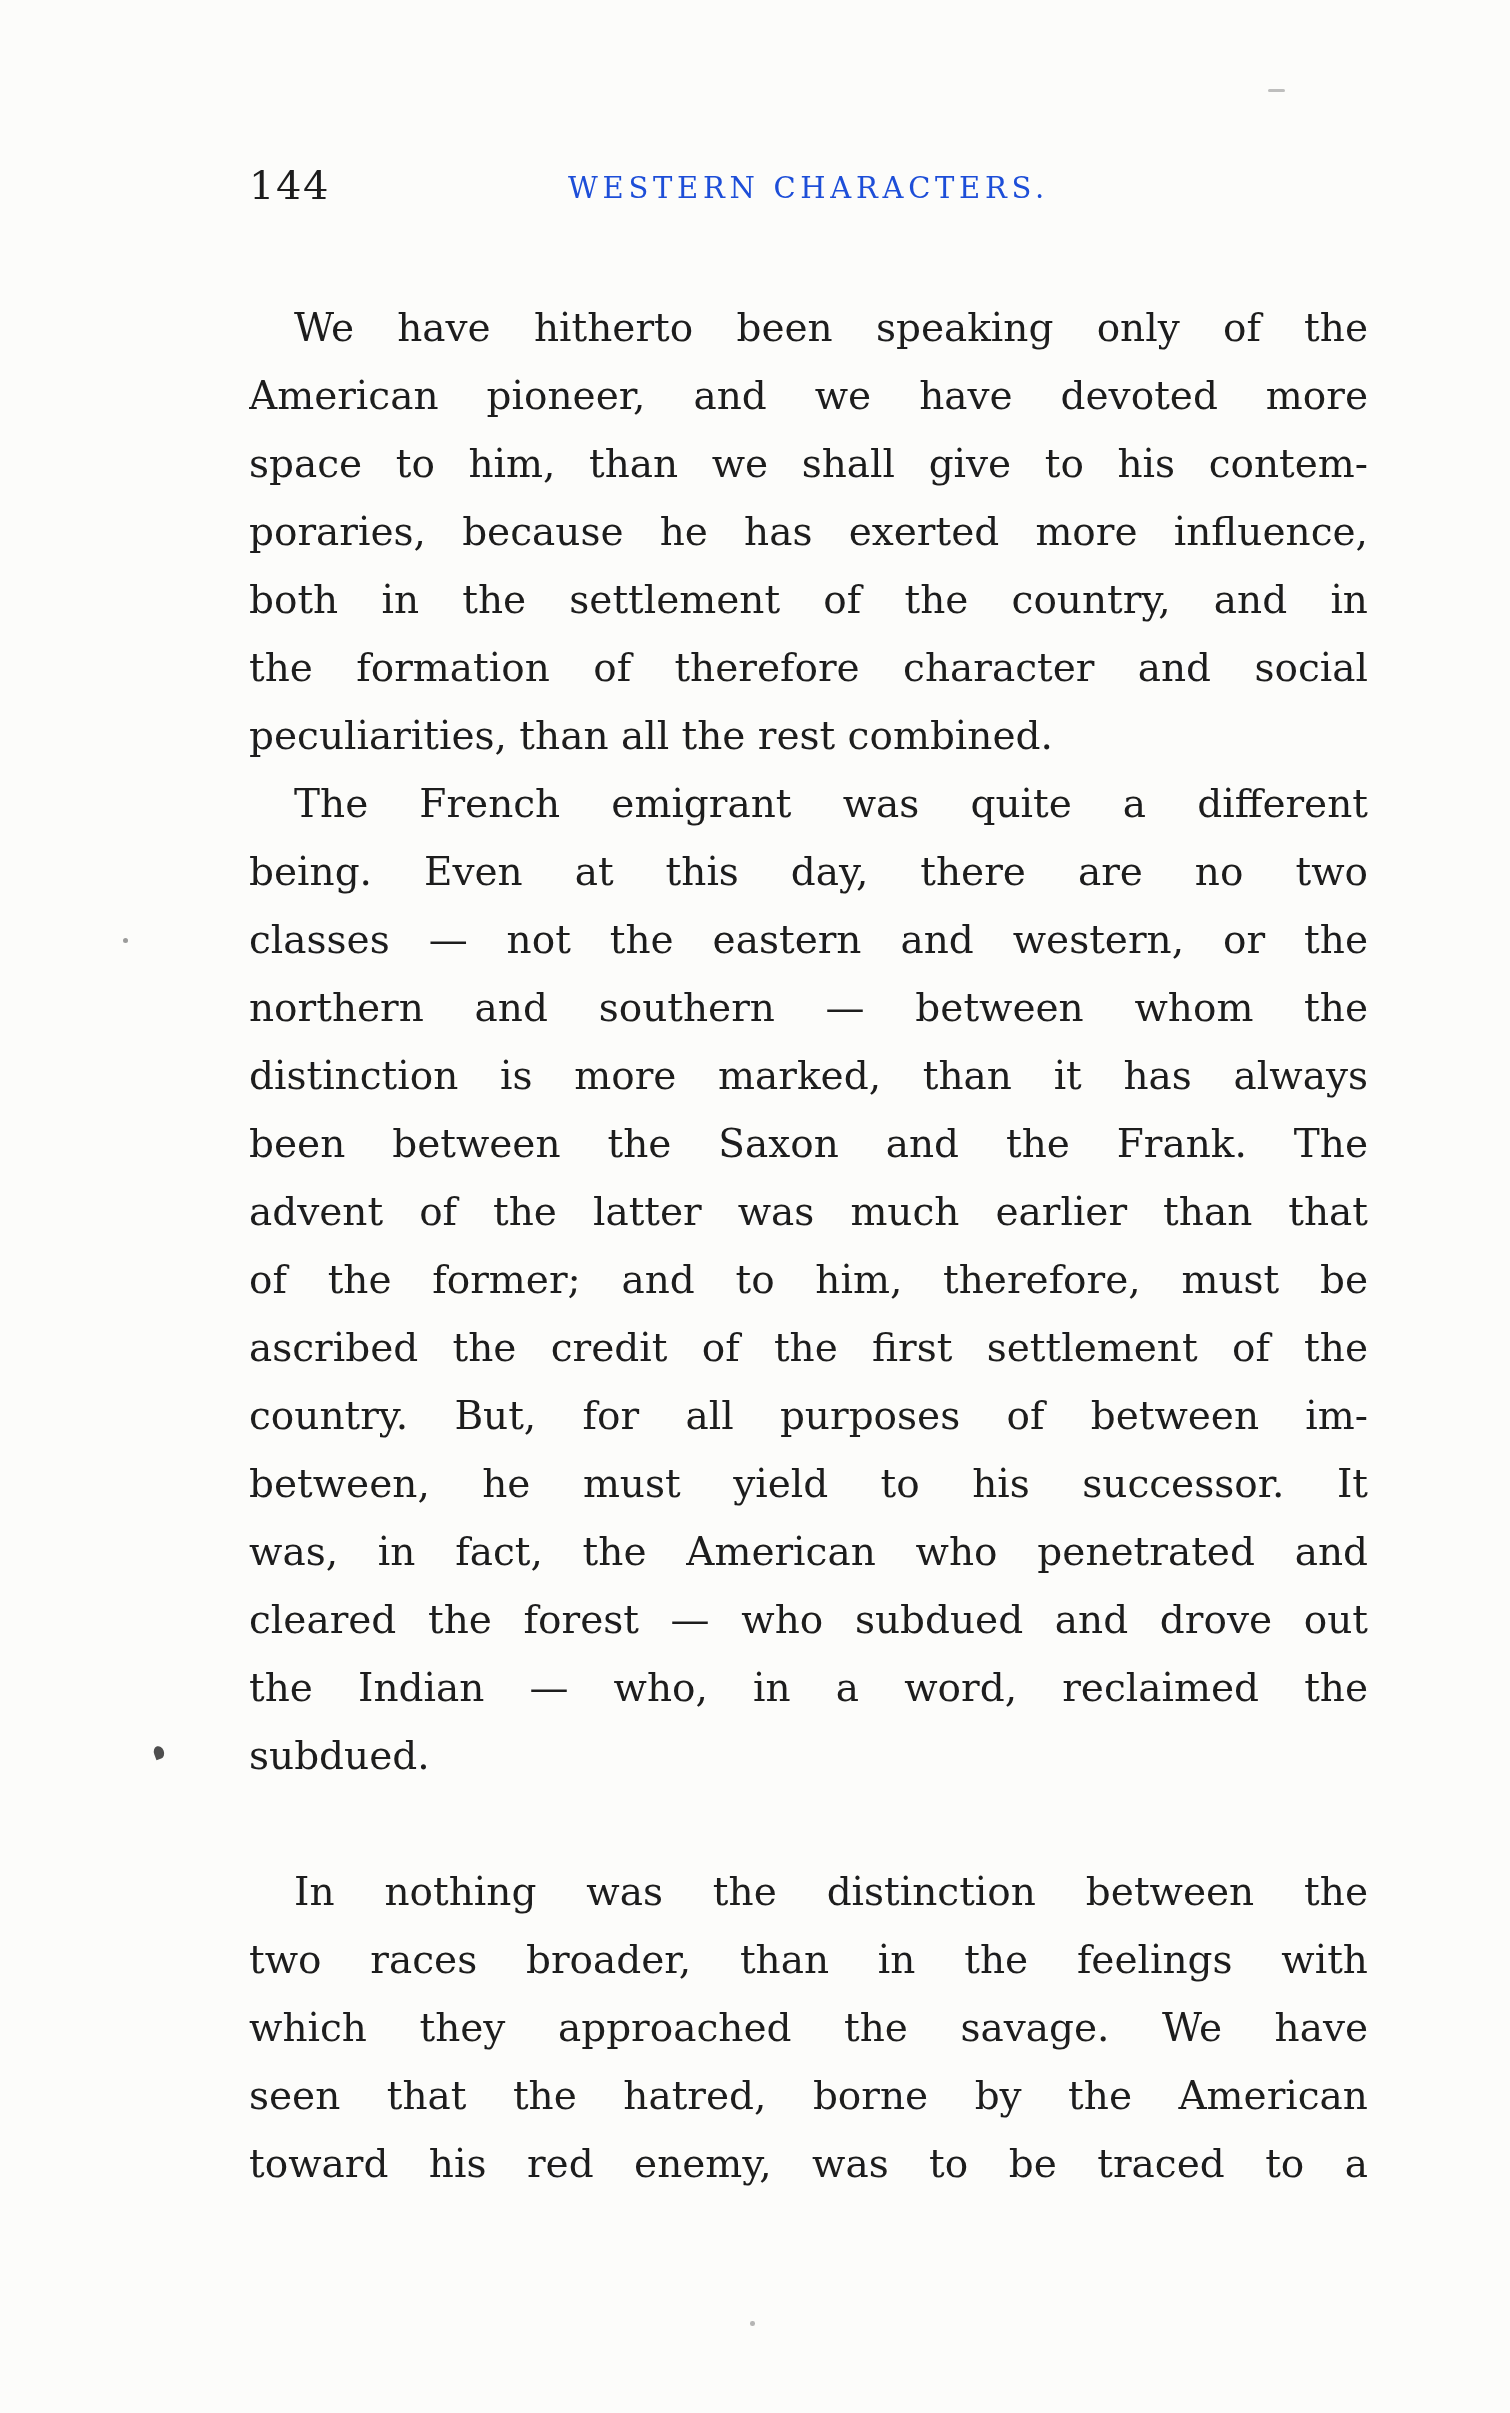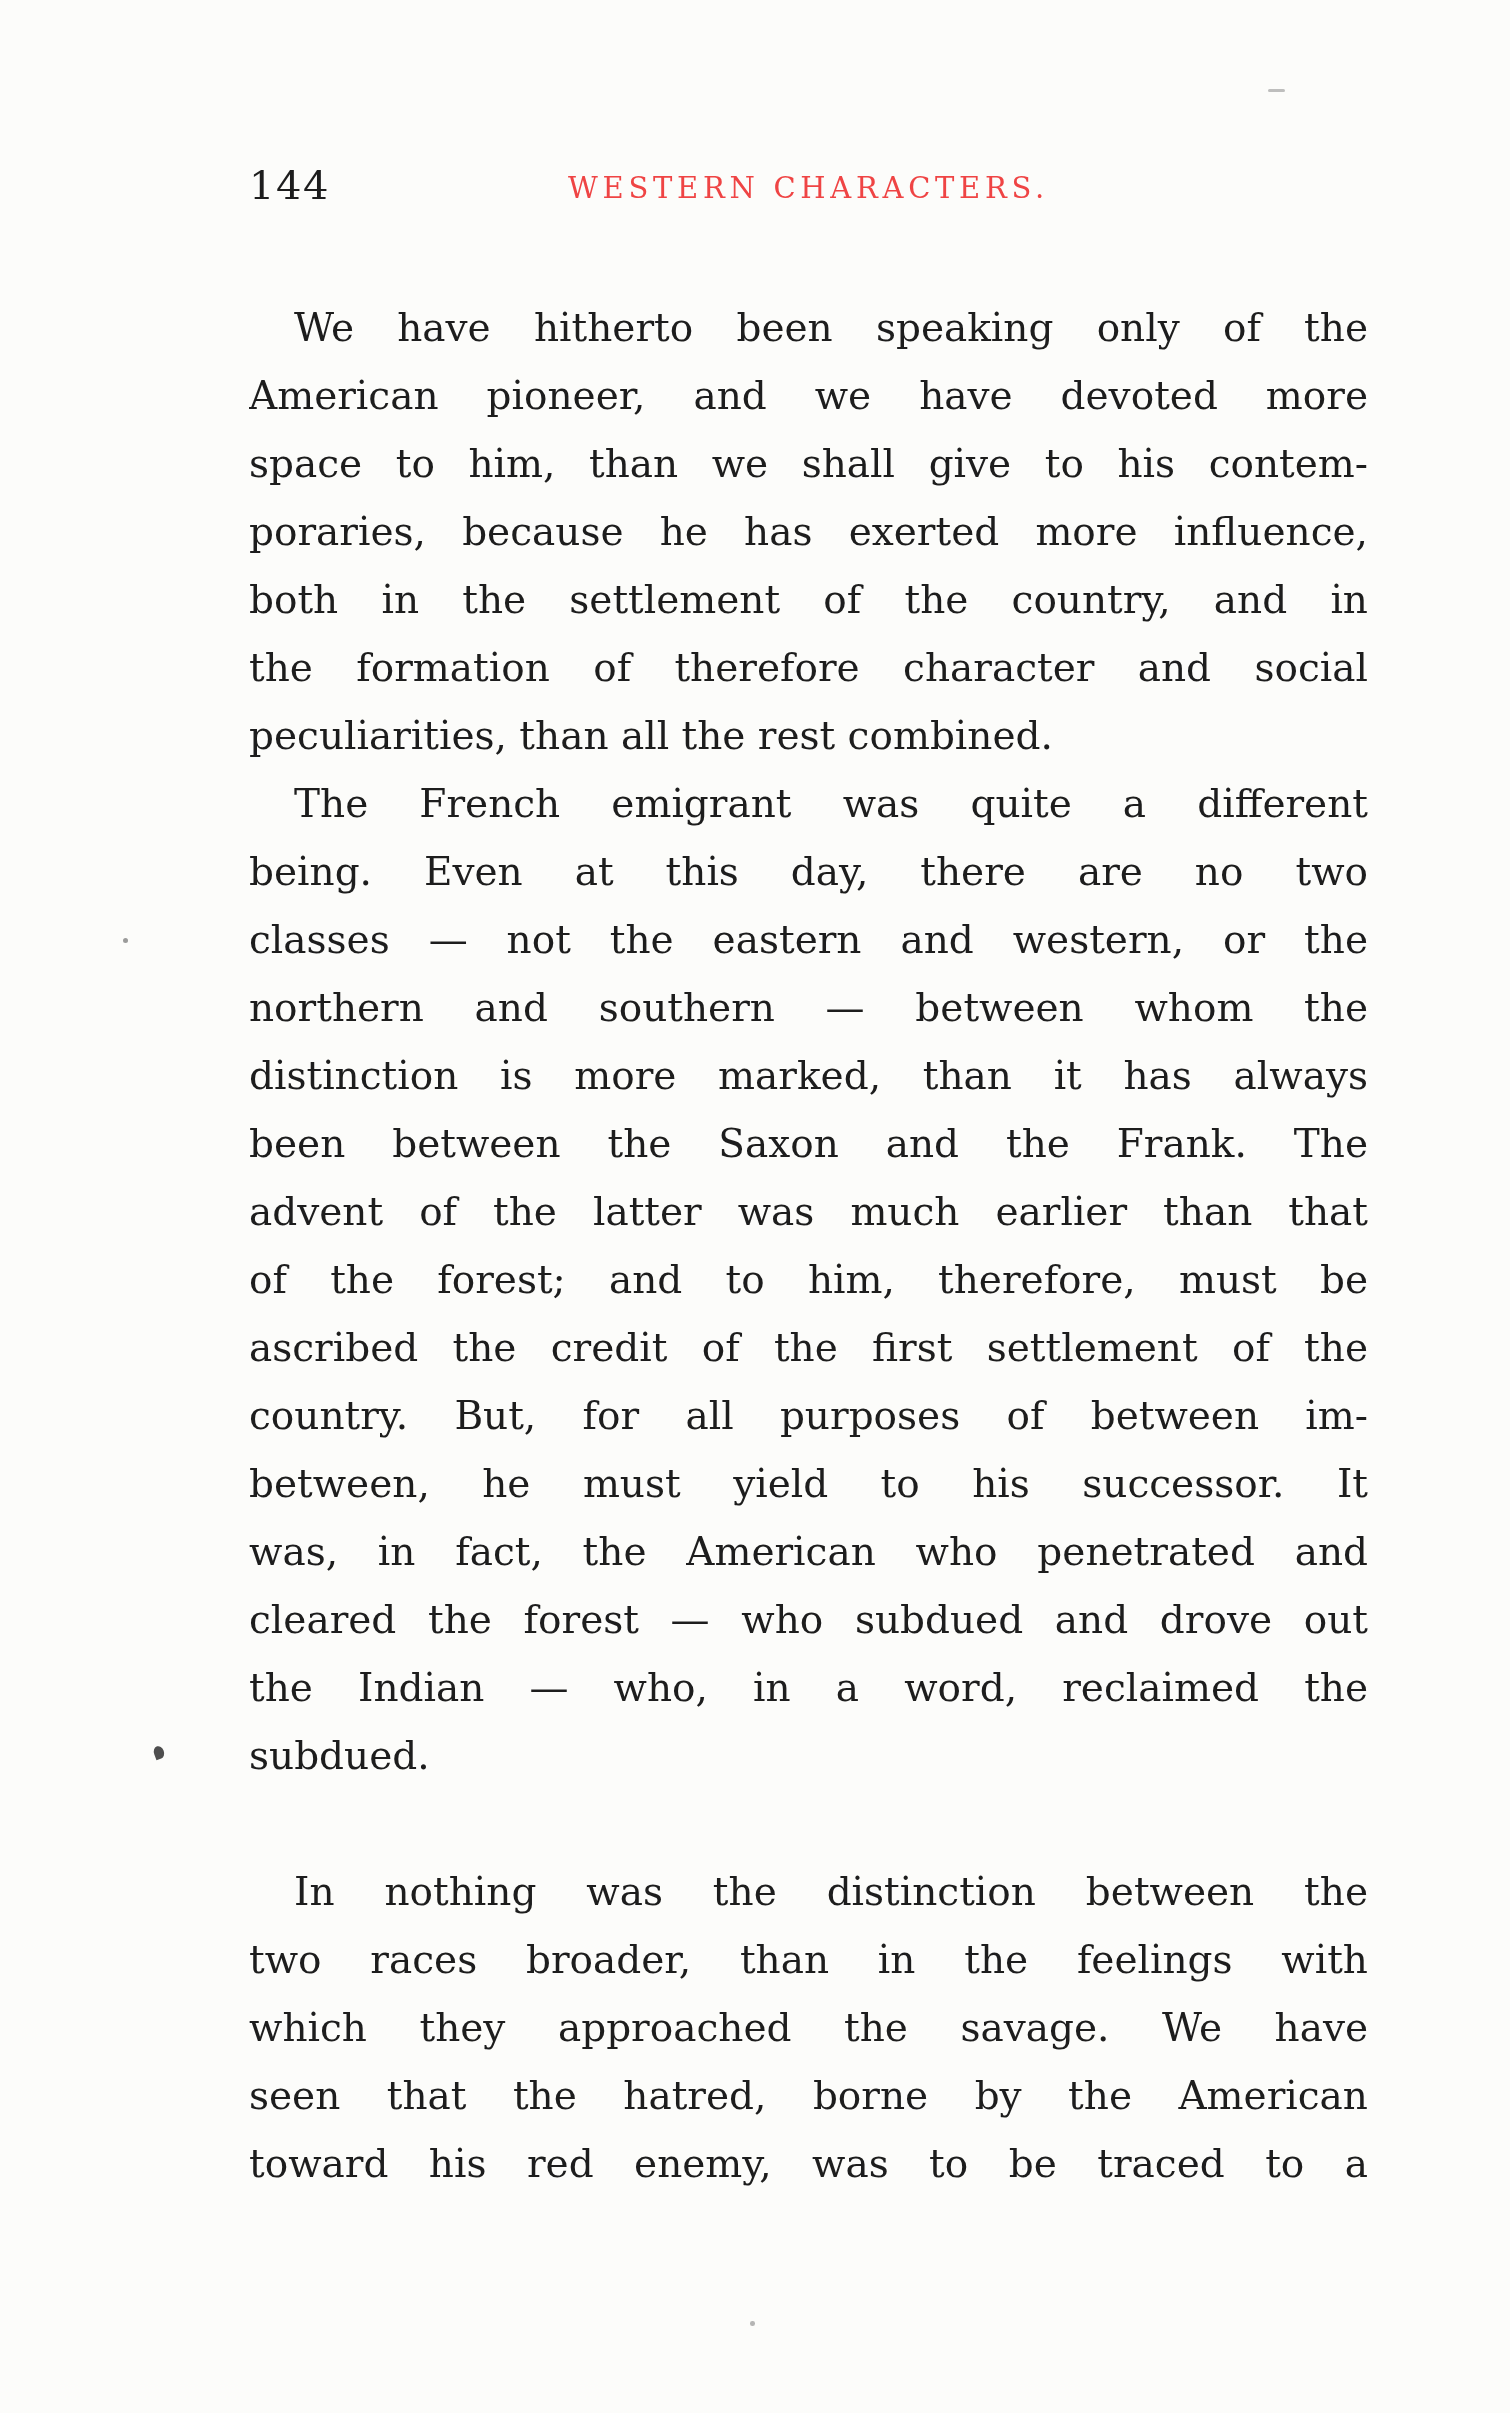--- a/index.html
+++ b/index.html
@@ -32,21 +32,21 @@
     letter-spacing: 1.6px;
   }
   .running-head {
     position: absolute;
     left: 0;
     right: 0;
     top: 9.3px;
     text-align: center;
     font-size: 29px;
     letter-spacing: 4.7px;
-    color: #ef4444;
+    color: #1d4ed8;
   }
   .text-block {
     position: absolute;
     top: 294px;
     left: 249px;
     width: 1119px;
     font-size: 39px;
     line-height: 68px;
   }
   .paragraph { margin: 0; }
@@ -115,21 +115,21 @@
         <div class="line lastline">peculiarities, than all the rest combined.</div>
       </div>
     <div class="paragraph">
         <div class="line">The French emigrant was quite a different</div>
         <div class="line">being. Even at this day, there are no two</div>
         <div class="line">classes — not the eastern and western, or the</div>
         <div class="line">northern and southern — between whom the</div>
         <div class="line">distinction is more marked, than it has always</div>
         <div class="line">been between the Saxon and the Frank. The</div>
         <div class="line">advent of the latter was much earlier than that</div>
-        <div class="line">of the forest; and to him, therefore, must be</div>
+        <div class="line">of the former; and to him, therefore, must be</div>
         <div class="line">ascribed the credit of the first settlement of the</div>
         <div class="line">country. But, for all purposes of between im-</div>
         <div class="line">between, he must yield to his successor. It</div>
         <div class="line">was, in fact, the American who penetrated and</div>
         <div class="line">cleared the forest — who subdued and drove out</div>
         <div class="line">the Indian — who, in a word, reclaimed the</div>
         <div class="line lastline">subdued.</div>
       </div>
     <div class="paragraph spaced">
         <div class="line">In nothing was the distinction between the</div>

